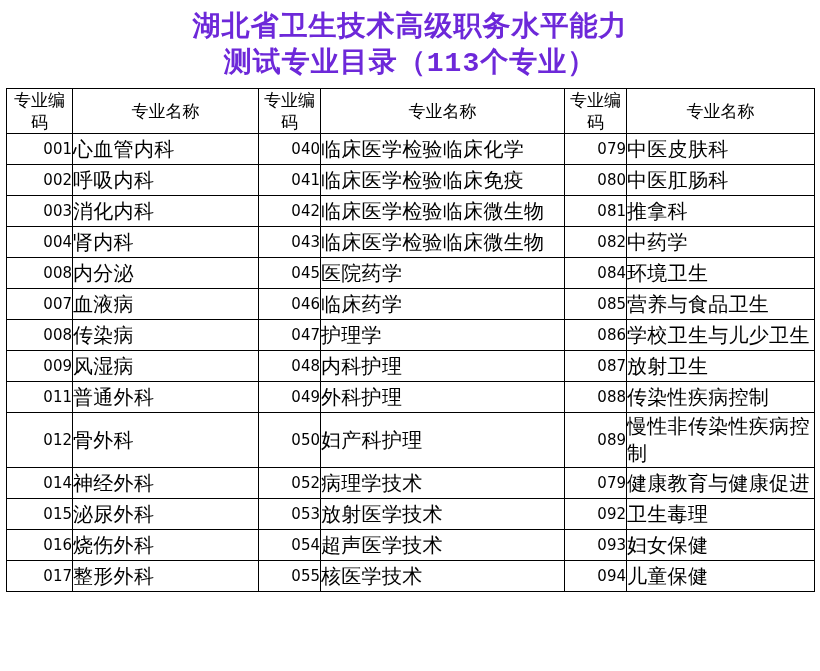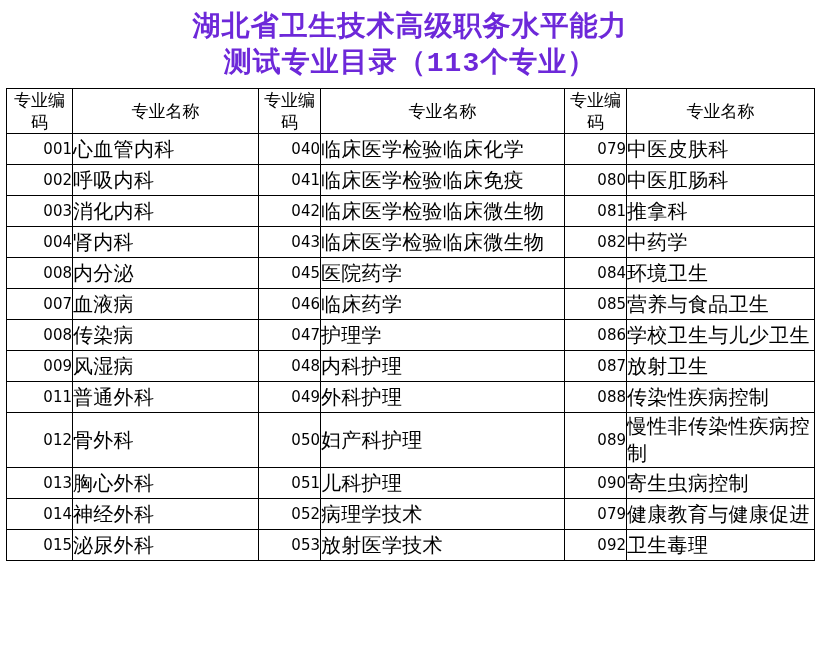--- a/index.html
+++ b/index.html
@@ -183,40 +183,48 @@
         </tr>
         <tr>
           <td class="code">012</td>
           <td class="name">骨外科</td>
           <td class="code">050</td>
           <td class="name">妇产科护理</td>
           <td class="code">089</td>
           <td class="name">慢性非传染性疾病控制</td>
         </tr>
         <tr>
-          <td class="code">013</td>
-          <td class="name">胸心外科</td>
-          <td class="code">051</td>
-          <td class="name">儿科护理</td>
-          <td class="code">090</td>
-          <td class="name">寄生虫病控制</td>
-        </tr>
-        <tr>
           <td class="code">014</td>
           <td class="name">神经外科</td>
           <td class="code">052</td>
           <td class="name">病理学技术</td>
           <td class="code">079</td>
           <td class="name">健康教育与健康促进</td>
         </tr>
         <tr>
           <td class="code">015</td>
           <td class="name">泌尿外科</td>
           <td class="code">053</td>
           <td class="name">放射医学技术</td>
           <td class="code">092</td>
           <td class="name">卫生毒理</td>
         </tr>
+        <tr>
+          <td class="code">016</td>
+          <td class="name">烧伤外科</td>
+          <td class="code">054</td>
+          <td class="name">超声医学技术</td>
+          <td class="code">093</td>
+          <td class="name">妇女保健</td>
+        </tr>
+        <tr>
+          <td class="code">017</td>
+          <td class="name">整形外科</td>
+          <td class="code">055</td>
+          <td class="name">核医学技术</td>
+          <td class="code">094</td>
+          <td class="name">儿童保健</td>
+        </tr>
       </tbody>
     </table>
   </div>
 
 </div>
 
 </body></html>

